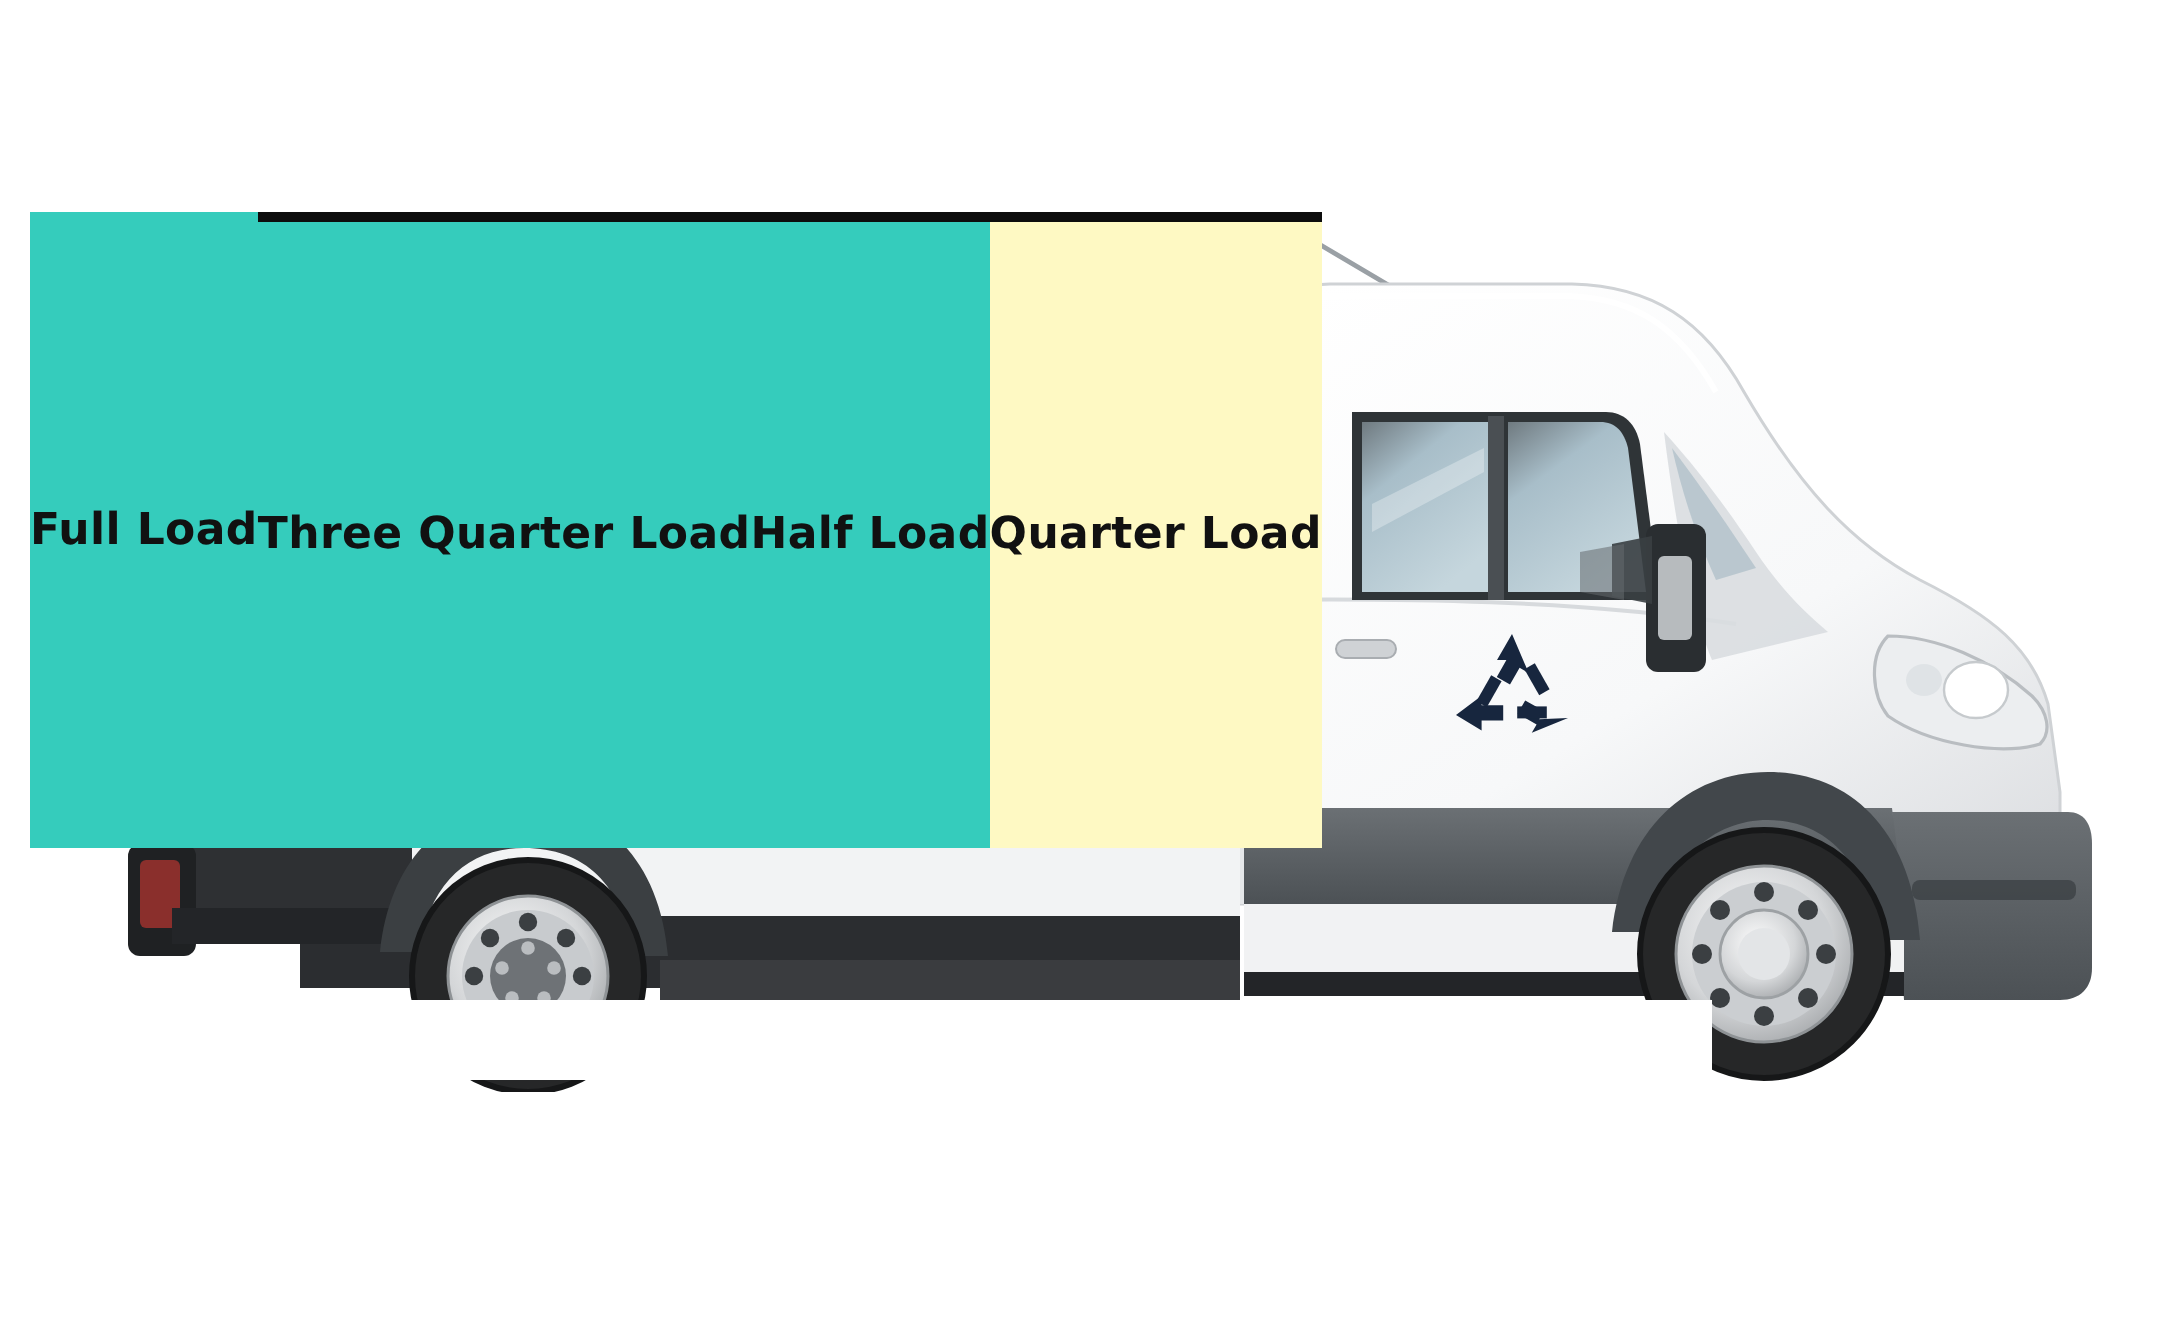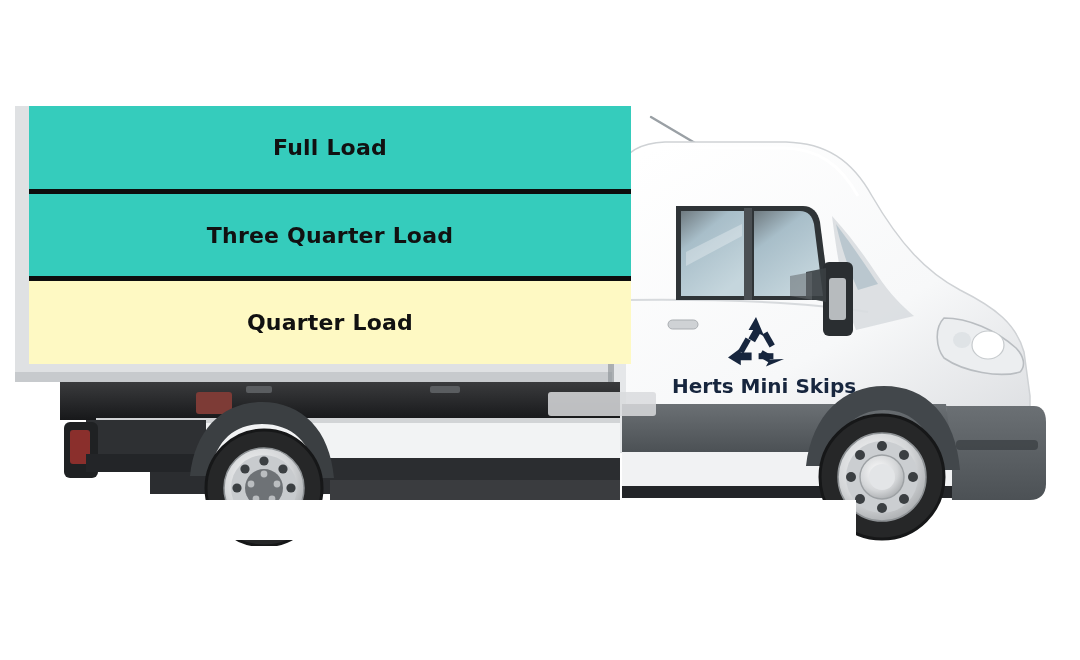--- a/index.html
+++ b/index.html
@@ -25,25 +25,24 @@
     top: 0;
     width: 1080px;
     height: 660px;
   }
   
   #load-chart {
     position: absolute;
     left: 15px;
     top: 106px;
     width: 602px;
-    height: 258px;
+    height: 318px;
     display: flex;
-    flex-direction: column;
+    flex-direction: row;
     z-index: 40;
-    margin-left: 14px;
   }
   .load-band {
     position: relative;
     flex: 1 1 0;
     display: flex;
     align-items: center;
     justify-content: center;
     box-sizing: border-box;
   }
   .load-band + .load-band {
@@ -295,28 +294,30 @@
 
         <path d="M60 43 L45.6 43.6 L48.0 39.5 L38.6 34.2 L34.8 40.8 L44.3 46.2 L41.9 50.4 Z"></path>
 
         <path d="M4 41.5 L16.8 49.2 L16.8 44.3 L27.6 44.3 L27.6 36.6 L16.8 36.6 L16.8 31.9 Z"></path>
 
         <path d="M38.2 18.6 L45.6 31.6 L50.8 28.6 L43.4 15.6 Z"></path>
         <path d="M21.6 21.6 L14.2 34.6 L19.4 37.6 L26.8 24.6 Z"></path>
         <path d="M34.6 43.2 L49.4 43.2 L49.4 37.2 L34.6 37.2 Z"></path>
       </g>
     </svg>
-    <div id="livery-wordmark" style="color: rgb(23, 38, 62);">Herts Mini Skips</div>
   </div>
 
   <div id="load-chart">
     <div class="load-band" style="background: rgb(53, 204, 188);">
       <span class="load-label" style="color: rgb(17, 17, 17);">Full Load</span>
     </div>
     <div class="load-band" style="background: rgb(53, 204, 188); border-top-color: rgb(13, 13, 13);">
       <span class="load-label" style="color: rgb(17, 17, 17);">Three Quarter Load</span>
     </div>
+    <div class="load-band" style="background: rgb(53, 204, 188); border-top-color: rgb(13, 13, 13);">
+      <span class="load-label" style="color: rgb(17, 17, 17);">Half Load</span>
+    </div>
     <div class="load-band" style="background: #fef9c3; border-top-color: rgb(13, 13, 13);">
       <span class="load-label" style="color: rgb(17, 17, 17);">Quarter Load</span>
     </div>
   </div>
 
 </div>
 
 </body></html>

